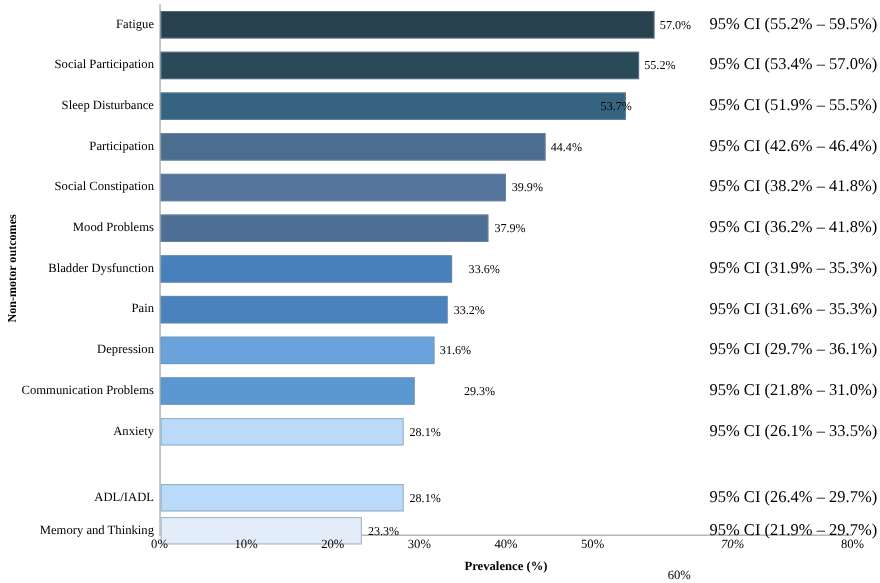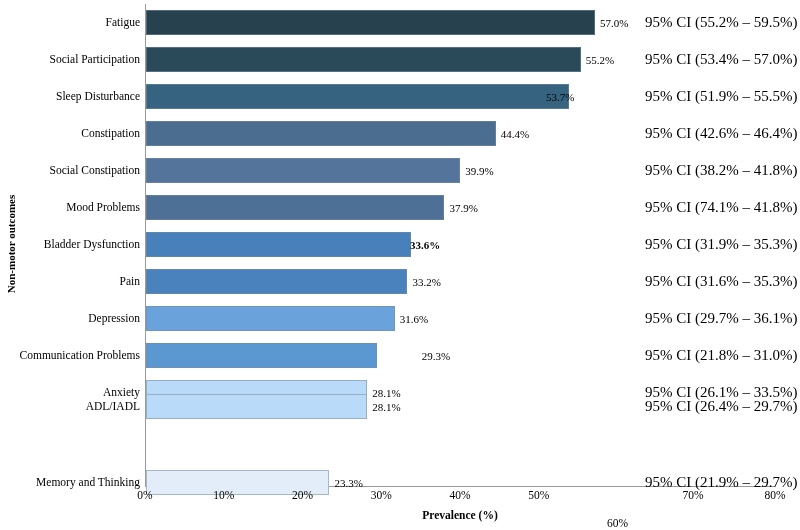--- a/index.html
+++ b/index.html
@@ -153,41 +153,41 @@
         <div class="bar-value" style="left: 580.7px;">55.2%</div>
         <div class="ci-label">95% CI (53.4% – 57.0%)</div>
       </div>
       <div class="row" style="top: 78px;">
         <div class="cat-label">Sleep Disturbance</div>
         <div class="bar" style="width: 422.887px; background: rgb(54, 100, 128);"></div>
         <div class="bar-value" style="left: 541px;">53.7%</div>
         <div class="ci-label">95% CI (51.9% – 55.5%)</div>
       </div>
       <div class="row" style="top: 115px;">
-        <div class="cat-label">Constipation</div>
+        <div class="cat-label">Participation</div>
         <div class="bar" style="width: 349.65px; background: rgb(75, 109, 144);"></div>
         <div class="bar-value" style="left: 495.65px;">44.4%</div>
         <div class="ci-label">95% CI (42.6% – 46.4%)</div>
       </div>
       <div class="row" style="top: 152px;">
         <div class="cat-label">Social Constipation</div>
         <div class="bar" style="width: 314.212px; background: rgb(84, 116, 155);"></div>
         <div class="bar-value" style="left: 460.212px;">39.9%</div>
         <div class="ci-label">95% CI (38.2% – 41.8%)</div>
       </div>
       <div class="row" style="top: 189px;">
         <div class="cat-label">Mood Problems</div>
         <div class="bar" style="width: 298.462px; background: rgb(78, 111, 150);"></div>
         <div class="bar-value" style="left: 444.462px;">37.9%</div>
-        <div class="ci-label">95% CI (74.1% – 41.8%)</div>
+        <div class="ci-label">95% CI (36.2% – 41.8%)</div>
       </div>
       <div class="row" style="top: 226px;">
         <div class="cat-label">Bladder Dysfunction</div>
         <div class="bar" style="width: 264.6px; background: rgb(72, 128, 188);"></div>
-        <div class="bar-value" style="left: 405px; font-weight: bold;">33.6%</div>
+        <div class="bar-value" style="left: 421px;">33.6%</div>
         <div class="ci-label">95% CI (31.9% – 35.3%)</div>
       </div>
       <div class="row" style="top: 263px;">
         <div class="cat-label">Pain</div>
         <div class="bar" style="width: 261.45px; background: rgb(74, 130, 189);"></div>
         <div class="bar-value" style="left: 407.45px;">33.2%</div>
         <div class="ci-label">95% CI (31.6% – 35.3%)</div>
       </div>
       <div class="row" style="top: 300px;">
         <div class="cat-label">Depression</div>
@@ -200,21 +200,21 @@
         <div class="bar" style="width: 230.738px; background: rgb(91, 151, 209);"></div>
         <div class="bar-value" style="left: 376.738px; margin-left: 40px;">29.3%</div>
         <div class="ci-label">95% CI (21.8% – 31.0%)</div>
       </div>
       <div class="row" style="top: 374px;">
         <div class="cat-label">Anxiety</div>
         <div class="bar" style="width: 221.287px; background: rgb(186, 218, 249);"></div>
         <div class="bar-value" style="left: 367.288px;">28.1%</div>
         <div class="ci-label">95% CI (26.1% – 33.5%)</div>
       </div>
-      <div class="row" style="top: 388px;">
+      <div class="row" style="top: 434px;">
         <div class="cat-label">ADL/IADL</div>
         <div class="bar" style="width: 221.287px; background: rgb(186, 218, 249);"></div>
         <div class="bar-value" style="left: 367.288px;">28.1%</div>
         <div class="ci-label">95% CI (26.4% – 29.7%)</div>
       </div>
       <div class="row" style="top: 464px;">
         <div class="cat-label">Memory and Thinking</div>
         <div class="bar" style="width: 183.488px; background: rgb(227, 236, 249);"></div>
         <div class="bar-value" style="left: 329.488px;">23.3%</div>
         <div class="ci-label">95% CI (21.9% – 29.7%)</div>
@@ -222,19 +222,19 @@
     </div>
 
   <div id="x-ticks">
       <div class="x-tick" style="left: 145px;">0%</div>
       <div class="x-tick" style="left: 223.75px;">10%</div>
       <div class="x-tick" style="left: 302.5px;">20%</div>
       <div class="x-tick" style="left: 381.25px;">30%</div>
       <div class="x-tick" style="left: 460px;">40%</div>
       <div class="x-tick" style="left: 538.75px;">50%</div>
       <div class="x-tick" style="left: 617.5px; margin-top: 28px;">60%</div>
-      <div class="x-tick" style="left: 693px;">70%</div>
+      <div class="x-tick" style="left: 666px; font-style: italic;">70%</div>
       <div class="x-tick" style="left: 775px;">80%</div>
     </div>
 
   <div id="x-axis-title">Prevalence (%)</div>
 
 </div>
 
 </body></html>

